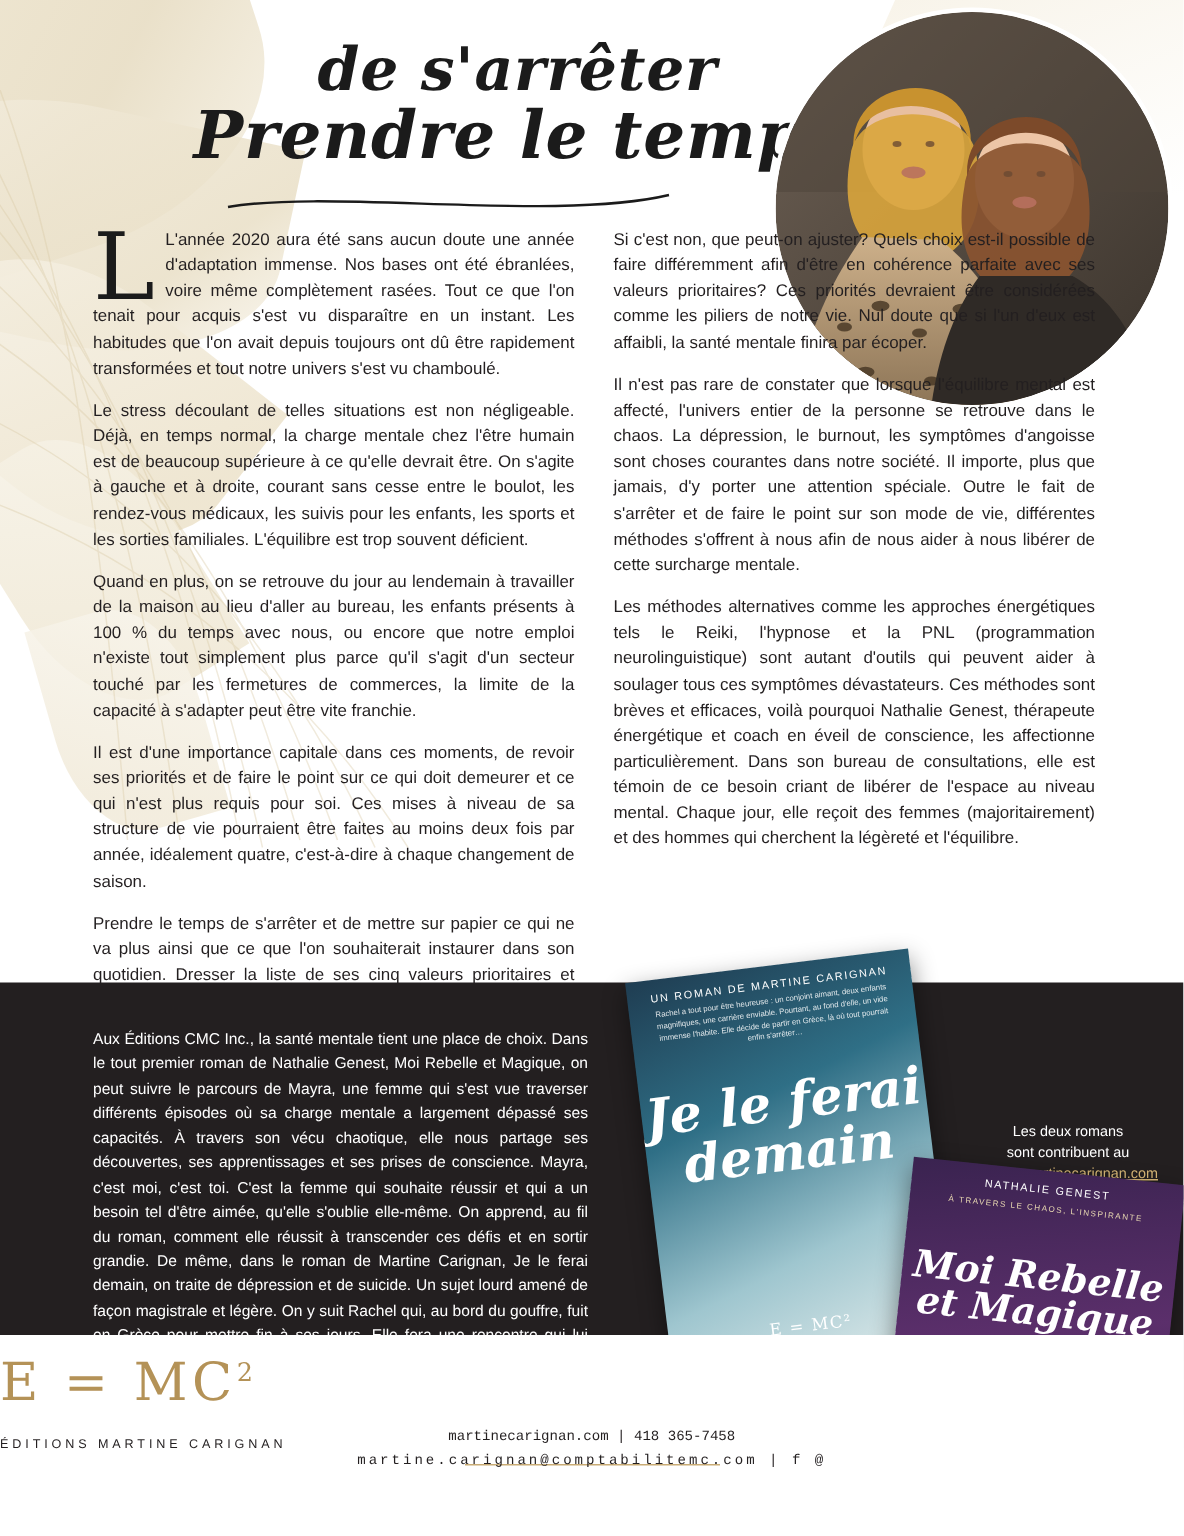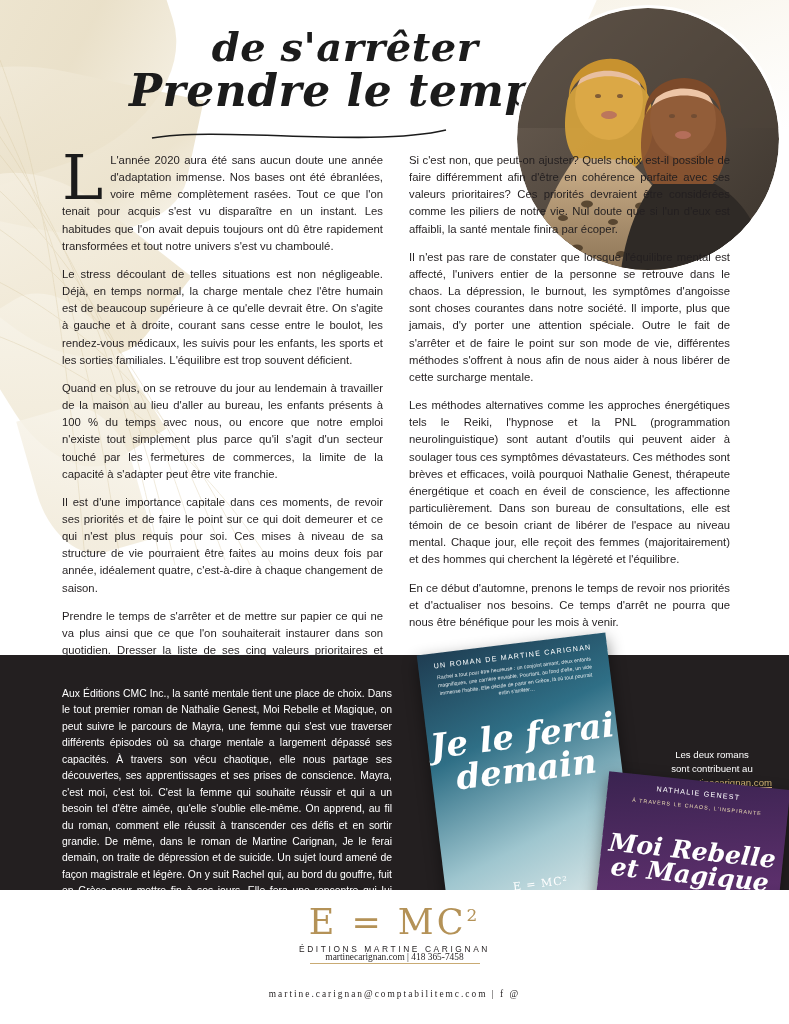--- a/index.html
+++ b/index.html
@@ -130,37 +130,37 @@
   }
   .suitcase{position:absolute;background:#8a7658;border:1px solid #5f4f38;border-radius:2px;}
   .book2 .bk-logo{
     position:absolute;left:0;right:0;bottom:6px;text-align:center;color:#e8e0cf;
     font-family:"DejaVu Serif", serif;font-size:8px;letter-spacing:1px;z-index:3;
   }
 
   
   .footer{position:absolute;left:0;top:890px;width:789px;height:134px;background:#ffffff;}
   .logo{
-    position:absolute;left:0;right:0;top:902px;text-align:center;
+    position:absolute;left:0;right:0;top:902px;
   }
   .logo .emc{
     font-family:"DejaVu Serif", serif;font-size:35px;color:#b49257;letter-spacing:3px;
   }
   .logo .emc sup{font-size:17px;}
   .logo .sub{
-    margin-top:2px;font-size:8.4px;letter-spacing:2.6px;color:#231f20;
+    margin-top:15px;font-size:8.4px;letter-spacing:2.6px;color:#231f20;
   }
   .logo .rule{
     width:170px;height:1px;background:#c9ab74;margin:9px auto 0;
   }
   .contact{
     position:absolute;left:0;right:0;top:950px;text-align:center;
-    font-family:Liberation Serif, serif;font-size:9.4px;color:#231f20;line-height:1.7;
-  }
-  .contact .soc{letter-spacing:2px;margin-top:21px;}
+    font-family:Liberation Mono, monospace;font-size:9.4px;color:#231f20;line-height:1.7;
+  }
+  .contact .soc{letter-spacing:2px;}
 </style>
 </head>
 <body>
 
 <div class="page">
 
   <div class="bg-deco">
     <div class="deco-right"></div>
     <div class="leaf l1"></div>
     <div class="leaf l2"></div>
@@ -247,21 +247,20 @@
       <p><span class="dropcap">L</span><span>L'année 2020 aura été sans aucun doute une année d'adaptation immense. Nos bases ont été ébranlées, voire même complètement rasées. Tout ce que l'on tenait pour acquis s'est vu disparaître en un instant. Les habitudes que l'on avait depuis toujours ont dû être rapidement transformées et tout notre univers s'est vu chamboulé.</span></p>
       <p>Le stress découlant de telles situations est non négligeable. Déjà, en temps normal, la charge mentale chez l'être humain est de beaucoup supérieure à ce qu'elle devrait être. On s'agite à gauche et à droite, courant sans cesse entre le boulot, les rendez-vous médicaux, les suivis pour les enfants, les sports et les sorties familiales. L'équilibre est trop souvent déficient.</p>
       <p>Quand en plus, on se retrouve du jour au lendemain à travailler de la maison au lieu d'aller au bureau, les enfants présents à 100 % du temps avec nous, ou encore que notre emploi n'existe tout simplement plus parce qu'il s'agit d'un secteur touché par les fermetures de commerces, la limite de la capacité à s'adapter peut être vite franchie.</p>
       <p>Il est d'une importance capitale dans ces moments, de revoir ses priorités et de faire le point sur ce qui doit demeurer et ce qui n'est plus requis pour soi. Ces mises à niveau de sa structure de vie pourraient être faites au moins deux fois par année, idéalement quatre, c'est-à-dire à chaque changement de saison.</p>
       <p>Prendre le temps de s'arrêter et de mettre sur papier ce qui ne va plus ainsi que ce que l'on souhaiterait instaurer dans son quotidien. Dresser la liste de ses cinq valeurs prioritaires et confirmer que toutes les décisions prises dans les derniers mois contribuent à les nourrir. Si oui, merveilleux! On continue sur la même lancée!</p>
     </div>
     <div class="col">
       <p>Si c'est non, que peut-on ajuster? Quels choix est-il possible de faire différemment afin d'être en cohérence parfaite avec ses valeurs prioritaires? Ces priorités devraient être considérées comme les piliers de notre vie. Nul doute que si l'un d'eux est affaibli, la santé mentale finira par écoper.</p>
       <p>Il n'est pas rare de constater que lorsque l'équilibre mental est affecté, l'univers entier de la personne se retrouve dans le chaos. La dépression, le burnout, les symptômes d'angoisse sont choses courantes dans notre société. Il importe, plus que jamais, d'y porter une attention spéciale. Outre le fait de s'arrêter et de faire le point sur son mode de vie, différentes méthodes s'offrent à nous afin de nous aider à nous libérer de cette surcharge mentale.</p>
       <p>Les méthodes alternatives comme les approches énergétiques tels le Reiki, l'hypnose et la PNL (programmation neurolinguistique) sont autant d'outils qui peuvent aider à soulager tous ces symptômes dévastateurs. Ces méthodes sont brèves et efficaces, voilà pourquoi Nathalie Genest, thérapeute énergétique et coach en éveil de conscience, les affectionne particulièrement. Dans son bureau de consultations, elle est témoin de ce besoin criant de libérer de l'espace au niveau mental. Chaque jour, elle reçoit des femmes (majoritairement) et des hommes qui cherchent la légèreté et l'équilibre.</p>
-      <p>En ce début d'automne, prenons le temps de revoir nos priorités et d'actualiser nos besoins. Ce temps d'arrêt ne pourra que nous être bénéfique pour les mois à venir.</p>
     </div>
   </div>
 
   <div class="dark"></div>
   <div class="dark-text">Aux Éditions CMC Inc., la santé mentale tient une place de choix. Dans le tout premier roman de Nathalie Genest, Moi Rebelle et Magique, on peut suivre le parcours de Mayra, une femme qui s'est vue traverser différents épisodes où sa charge mentale a largement dépassé ses capacités. À travers son vécu chaotique, elle nous partage ses découvertes, ses apprentissages et ses prises de conscience. Mayra, c'est moi, c'est toi. C'est la femme qui souhaite réussir et qui a un besoin tel d'être aimée, qu'elle s'oublie elle-même. On apprend, au fil du roman, comment elle réussit à transcender ces défis et en sortir grandie. De même, dans le roman de Martine Carignan, Je le ferai demain, on traite de dépression et de suicide. Un sujet lourd amené de façon magistrale et légère. On y suit Rachel qui, au bord du gouffre, fuit en Grèce pour mettre fin à ses jours. Elle fera une rencontre qui lui confirmera que, pour une fois, remettre à demain pourrait nous sauver la vie.</div>
 
   <div class="books-note">
     <div>Les deux romans</div>
     <div>sont contribuent au</div>
     <div class="link">martinecarignan.com</div>

